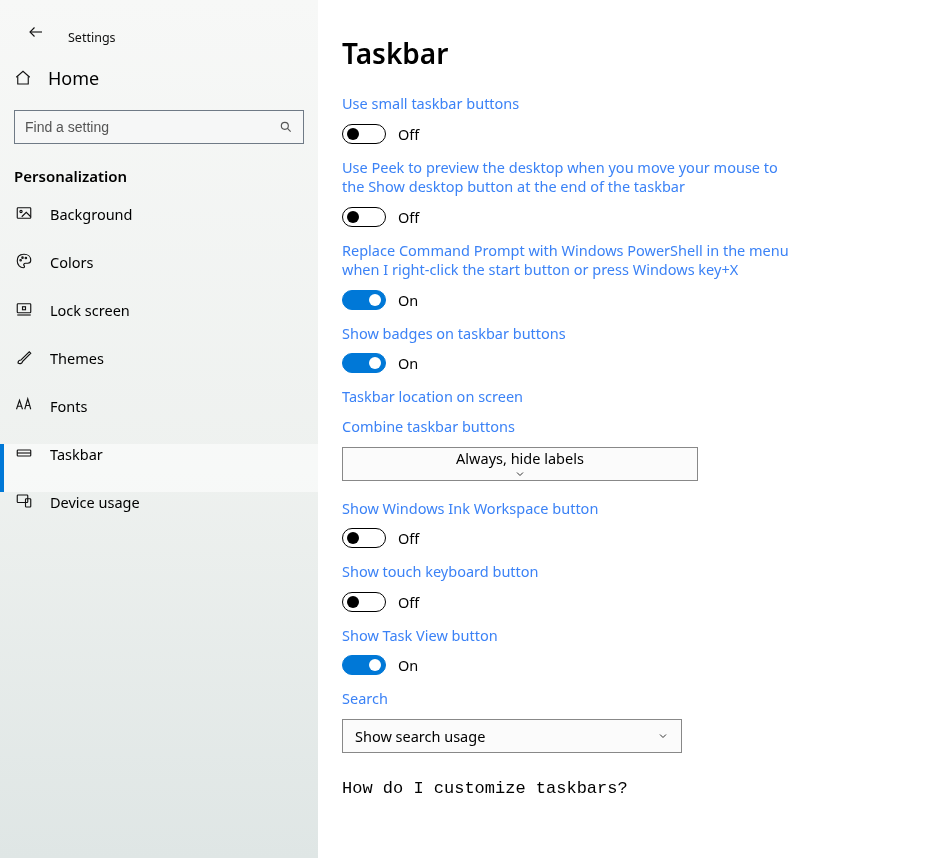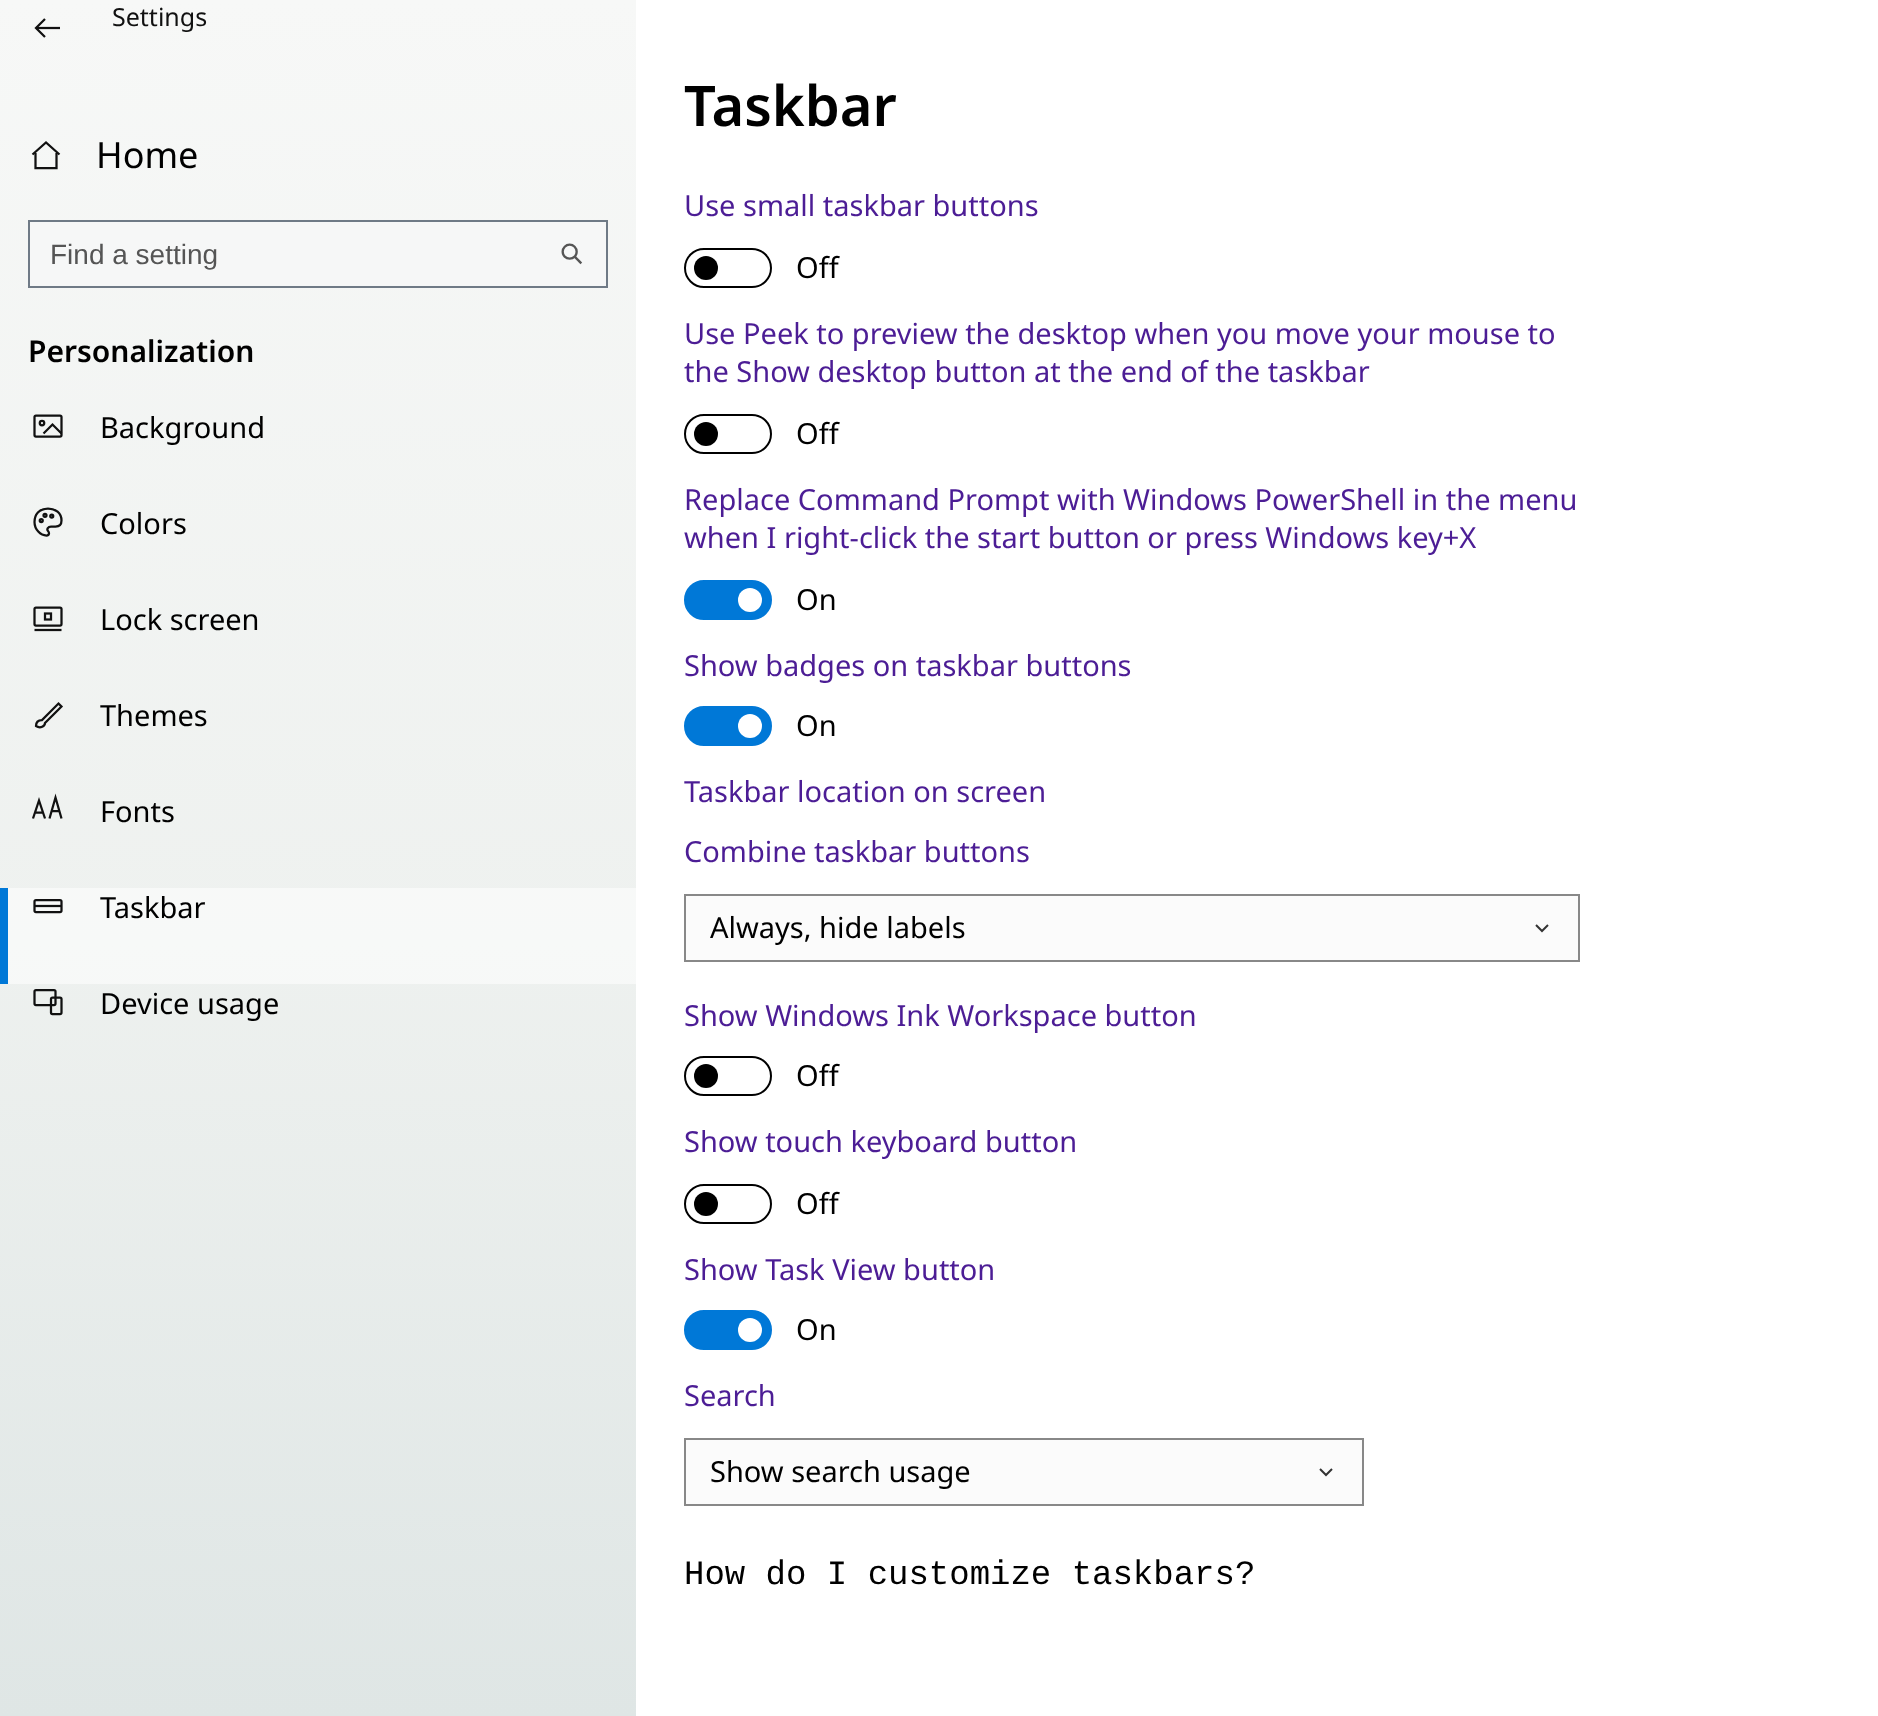--- a/index.html
+++ b/index.html
@@ -16,23 +16,23 @@
 
   
   .sidebar {
     width: 318px;
     background: linear-gradient(180deg, #f7f8f7 0%, #eef1ef 55%, #dfe6e5 100%);
     display: flex;
     flex-direction: column;
   }
   .top-bar {
     display: flex;
-    align-items: flex-start;
+    align-items: flex-end;
     height: 46px;
-    padding: 0 10px;
+    padding: 0 22px;
     gap: 18px;
   }
   .back-btn {
     width: 28px; height: 28px;
     display: flex; align-items: center; justify-content: center;
     cursor: default;
   }
   .app-title { font-size: 12.5px; color: #111; }
 
   .home-row {
@@ -100,21 +100,21 @@
     overflow-y: auto;
   }
   h1 {
     font-size: 28px;
     font-weight: 600;
     margin-bottom: 22px;
   }
 
   .setting-label {
     font-size: 14.5px;
-    color: #4c1d95;
+    color: #3b82f6;
     margin-top: 10px;
     max-width: 450px;
     line-height: 1.35;
   }
 
   .toggle-row {
     display: flex; align-items: center; gap: 12px;
     margin: 10px 16px 14px 0;
   }
   .toggle {
@@ -143,21 +143,21 @@
   .dropdown {
     margin: 10px 0 18px 0;
     height: 34px;
     border: 1px solid #888;
     background: #fbfbfb;
     display: flex; align-items: center; justify-content: space-between;
     padding: 0 12px;
     font-size: 14.5px;
   }
   .dropdown.narrow { width: 340px; }
-  .dropdown.wide   { width: 448px; }
+  .dropdown.wide   { width: 356px; flex-direction: column; }
 
   .link {
     color: #000000;
     font-size: 17px;
     margin-top: 8px;
     display: inline-block;
     font-family: Liberation Mono, monospace;
   }
 
   svg { display: block; }

